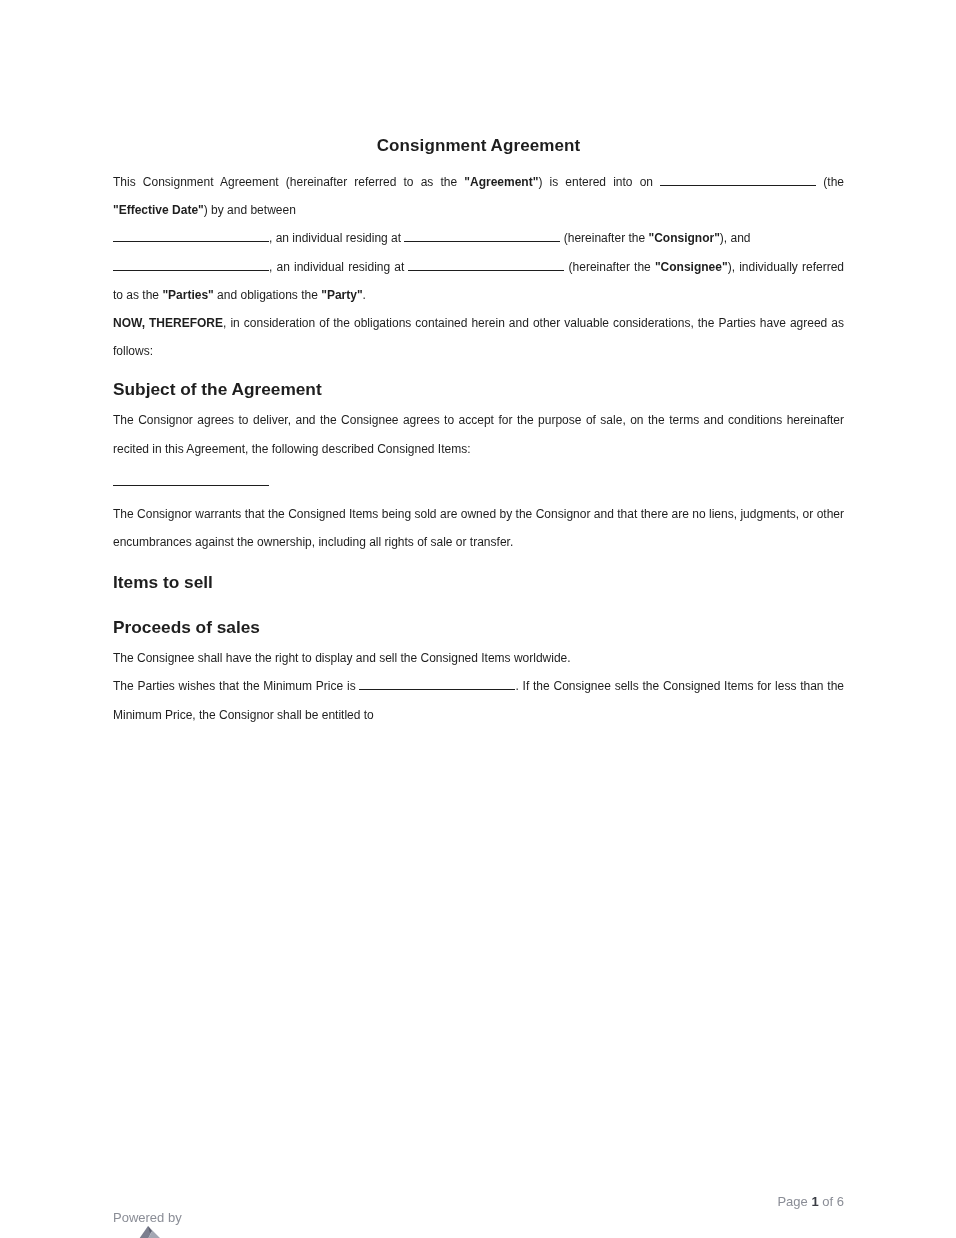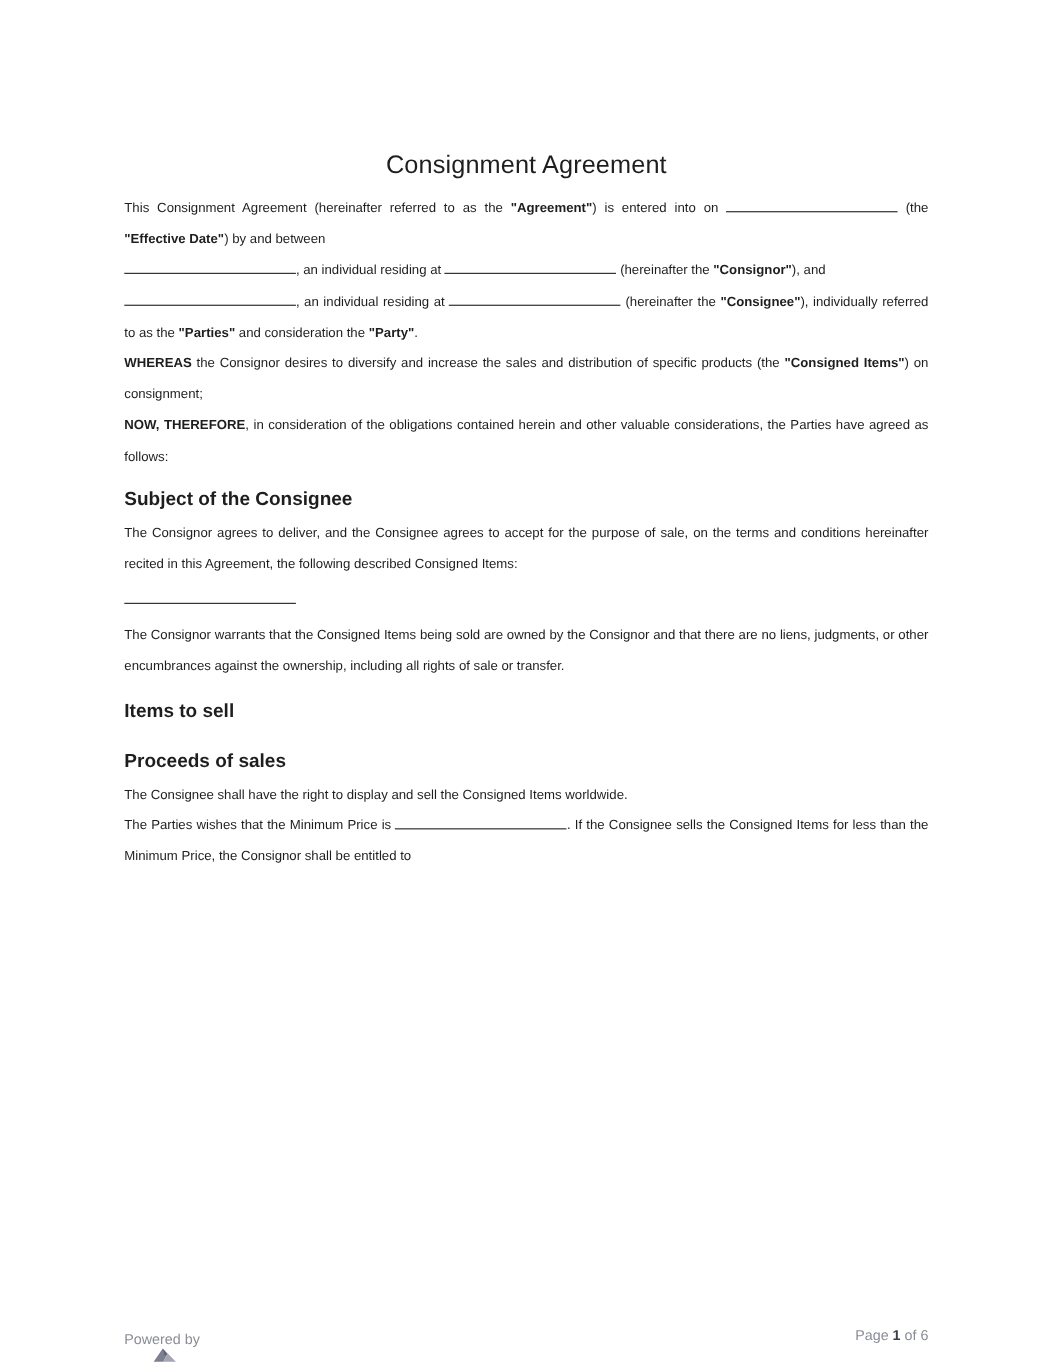--- a/index.html
+++ b/index.html
@@ -1,52 +1,51 @@
 <!DOCTYPE html>
 <html><head>
 <meta charset="utf-8">
 <style>
   html, body { margin: 0; padding: 0; background: #ffffff; }
   body { width: 956px; height: 1238px; position: relative; overflow: hidden;
          font-family: "Liberation Sans", sans-serif; color: #1e1e1e; }
   .page { position: absolute; left: 113px; top: 134px; width: 731px; }
-  .title { text-align: center; font-weight: normal; font-size: 23px; margin: 2px 0 12px 0; letter-spacing: 0.1px; }
+  .title { text-align: center; font-weight: bold; font-size: 17px; margin: 2px 0 12px 0; letter-spacing: 0.1px; }
   p { margin: 0; font-size: 12px; line-height: 28.2px; text-align: justify; }
   h2 { margin: 0; font-size: 17.3px; font-weight: bold; line-height: 28px; }
   b { font-weight: bold; }
   .blank { display: inline-block; width: 156px; border-bottom: 1.6px solid #1e1e1e; height: 16px; vertical-align: baseline; }
   .blank-line { width: 156px; border-bottom: 1.8px solid #1e1e1e; margin: 22px 0 14px 0; height: 0; }
   .gap-s { height: 10px; }
   .gap-m { height: 12px; }
   .footer { position: absolute; top: 1194px; left: 113px; width: 731px; font-size: 13px; color: #8a8d96; }
   .footer .left { position: absolute; left: 0; top: 16px; display: flex; align-items: center; flex-direction: column; }
-  .footer .right { position: absolute; right: 0; top: 12px; }
+  .footer .right { position: absolute; right: 0; top: 0; }
   .footer .brand { color: #b91c1c; font-weight: bold; margin-left: 4px; font-size: 13.5px; }
   .footer .pnum { color: #3a3d45; font-weight: bold; }
   .logo { display: inline-block; margin-left: 5px; width: 22px; height: 14px; }
 </style>
 </head>
 <body>
 
 <div class="page">
   <div class="title">Consignment Agreement</div>
 
   <p><span>This Consignment Agreement (hereinafter referred to as the </span><b>"Agreement"</b><span>) is entered into on </span><span class="blank"></span><span> (the </span><b>"Effective Date"</b><span>) by and between</span></p>
 
   <p><span class="blank"></span><span>, an individual residing at </span><span class="blank"></span><span> (hereinafter the </span><b>"Consignor"</b><span>), and</span></p>
 
-  <p><span class="blank"></span><span>, an individual residing at </span><span class="blank"></span><span> (hereinafter the </span><b>"Consignee"</b><span>), individually referred to as the </span><b>"Parties"</b><span> and consideration the </span><b>"Party"</b><span>.</span></p>
+  <p><span class="blank"></span><span>, an individual residing at </span><span class="blank"></span><span> (hereinafter the </span><b>"Consignee"</b><span>), individually referred to as the </span><b>"Parties"</b><span> and obligations the </span><b>"Party"</b><span>.</span></p>
 
-  <p><b>WHEREAS</b><span> the Consignor desires to diversify and increase the sales and distribution of specific products (the </span><b>"Consigned Items"</b><span>) on consignment;</span></p>
 
 
   <p><b>NOW, THEREFORE</b><span>, in consideration of the obligations contained herein and other valuable considerations, the Parties have agreed as follows:</span></p>
 
   <div class="gap-s"></div>
-  <h2>Subject of the Consignee</h2>
+  <h2>Subject of the Agreement</h2>
   <div style="height:3px"></div>
   <p>The Consignor agrees to deliver, and the Consignee agrees to accept for the purpose of sale, on the terms and conditions hereinafter recited in this Agreement, the following described Consigned Items:</p>
   <div class="blank-line"></div>
   <p>The Consignor warrants that the Consigned Items being sold are owned by the Consignor and that there are no liens, judgments, or other encumbrances against the ownership, including all rights of sale or transfer.</p>
 
   <div class="gap-m"></div>
   <h2>Items to sell</h2>
   <div style="height:7px"></div>
 
   <div class="gap-s"></div>

